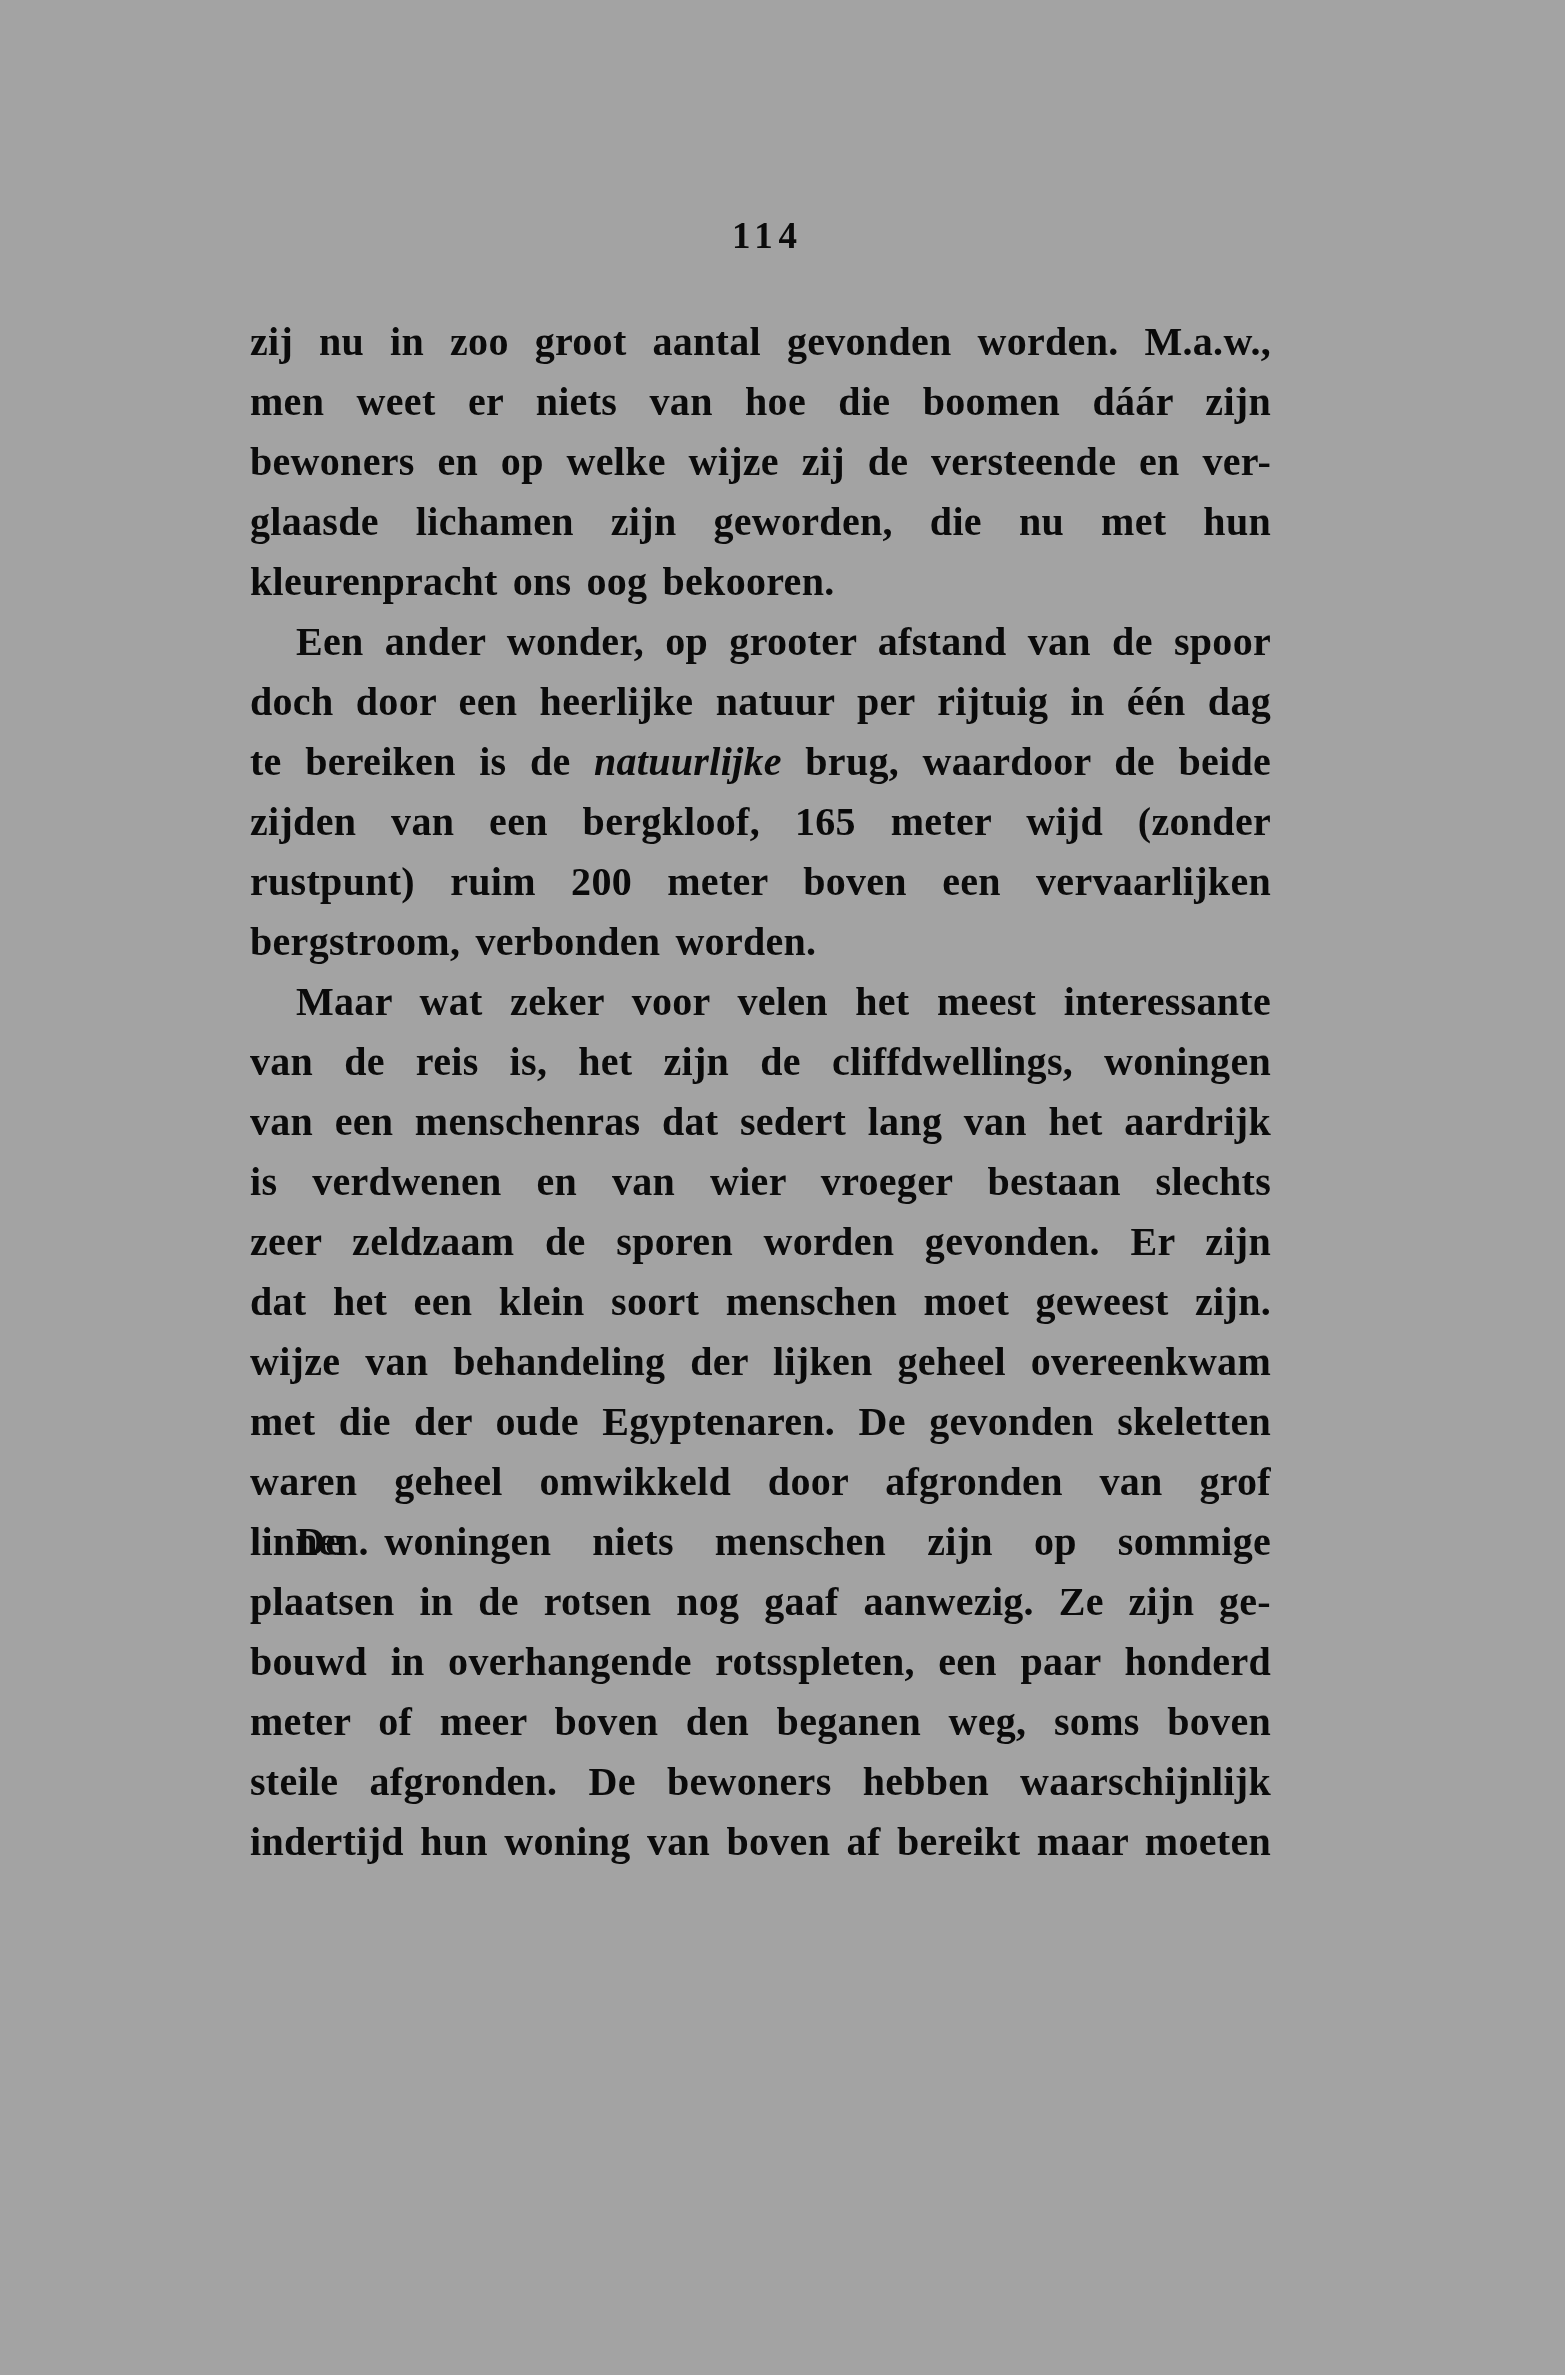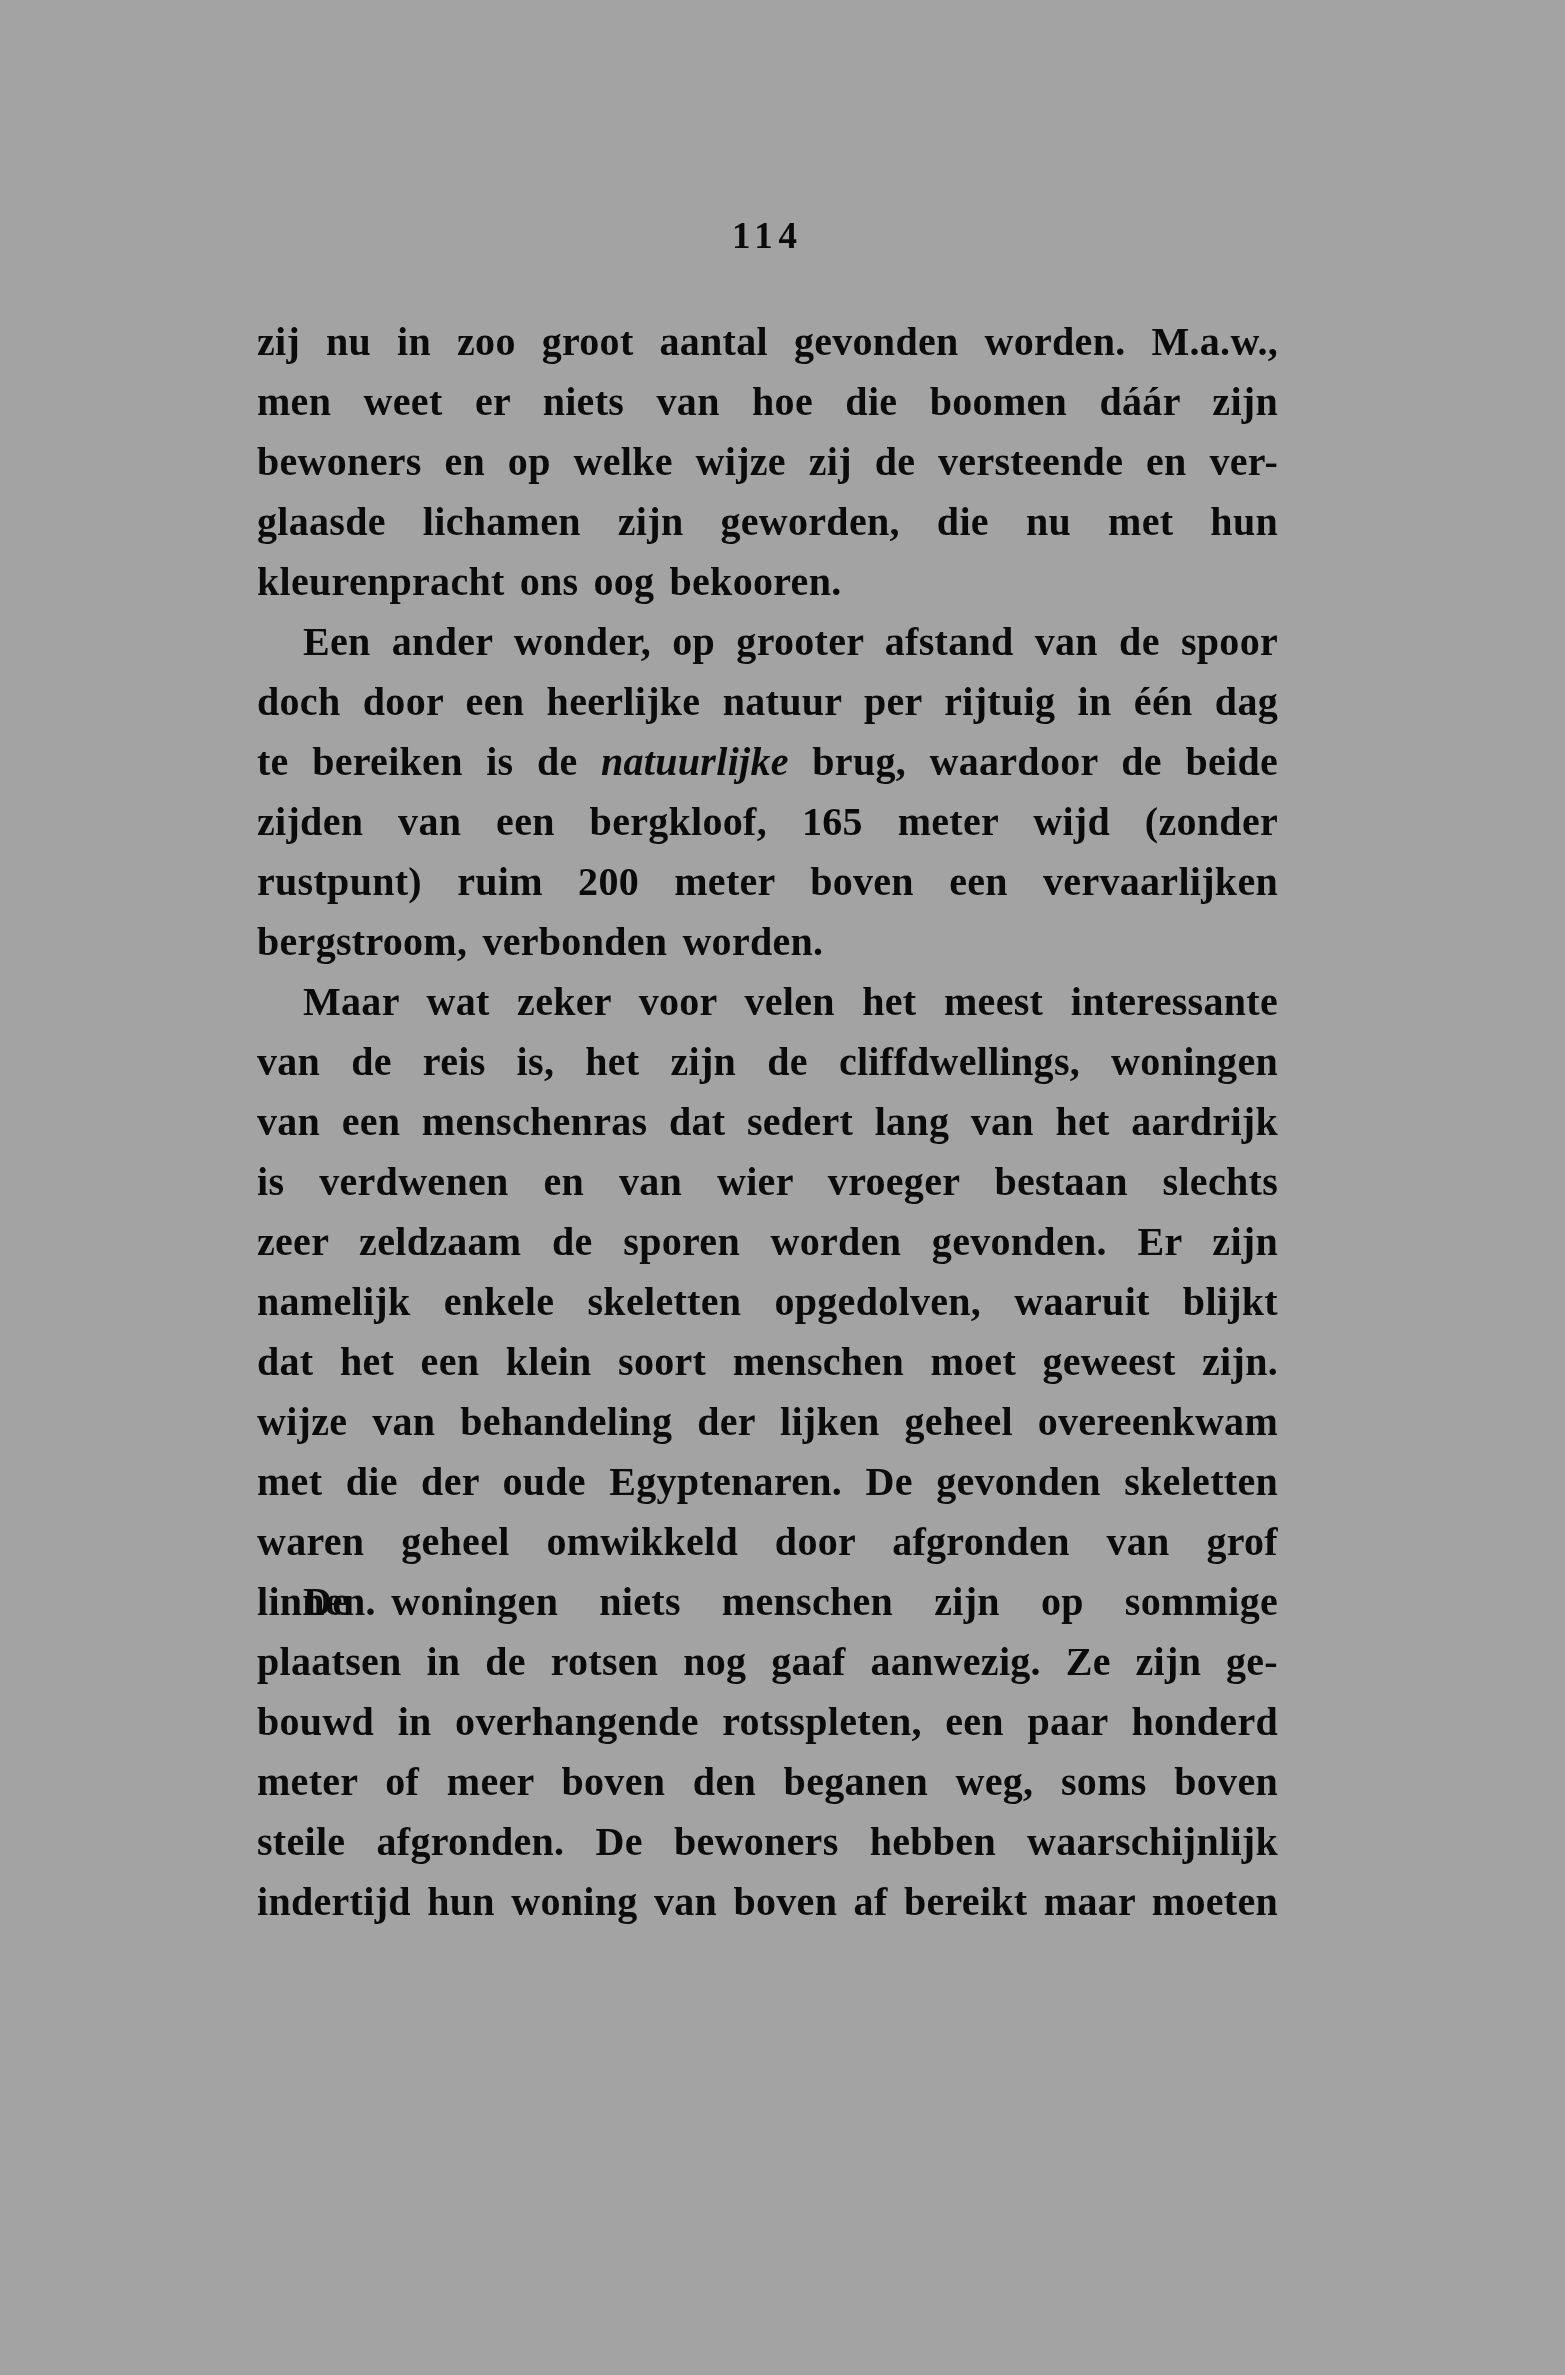--- a/index.html
+++ b/index.html
@@ -27,21 +27,21 @@
     width: 1021px;
     text-align: center;
     font-size: 37px;
     line-height: 37px;
     font-weight: 700;
     letter-spacing: 5.8px;
   }
   .text-block {
     position: absolute;
     top: 312px;
-    left: 257px;
+    left: 250px;
     width: 1021px;
   }
   .line {
     font-size: 40px;
     height: 60px;
     line-height: 60px;
     font-weight: 700;
     word-spacing: 4.8px;
     letter-spacing: 0.3px;
     text-align: justify;
@@ -79,21 +79,20 @@
       <div class="line justified">doch door een heerlijke natuur per rijtuig in één dag</div>
       <div class="line justified"><span>te bereiken is de </span><span class="italic">natuurlijke</span><span> brug, waardoor de beide</span></div>
       <div class="line justified">zijden van een bergkloof, 165 meter wijd (zonder</div>
       <div class="line justified">rustpunt) ruim 200 meter boven een vervaarlijken</div>
       <div class="line justified endline">bergstroom, verbonden worden.</div>
       <div class="line justified indent">Maar wat zeker voor velen het meest interessante</div>
       <div class="line justified">van de reis is, het zijn de cliffdwellings, woningen</div>
       <div class="line justified">van een menschenras dat sedert lang van het aardrijk</div>
       <div class="line justified">is verdwenen en van wier vroeger bestaan slechts</div>
       <div class="line justified">zeer zeldzaam de sporen worden gevonden. Er zijn</div>
-      <div class="line justified">namelijk enkele skeletten opgedolven, waaruit blijkt</div>
       <div class="line justified">dat het een klein soort menschen moet geweest zijn.</div>
       <div class="line justified">wijze van behandeling der lijken geheel overeenkwam</div>
       <div class="line justified">met die der oude Egyptenaren. De gevonden skeletten</div>
       <div class="line justified">waren geheel omwikkeld door afgronden van grof linnen.</div>
       <div class="line justified indent">De woningen niets menschen zijn op sommige</div>
       <div class="line justified">plaatsen in de rotsen nog gaaf aanwezig. Ze zijn ge-</div>
       <div class="line justified">bouwd in overhangende rotsspleten, een paar honderd</div>
       <div class="line justified">meter of meer boven den beganen weg, soms boven</div>
       <div class="line justified">steile afgronden. De bewoners hebben waarschijnlijk</div>
       <div class="line justified">indertijd hun woning van boven af bereikt maar moeten</div>

